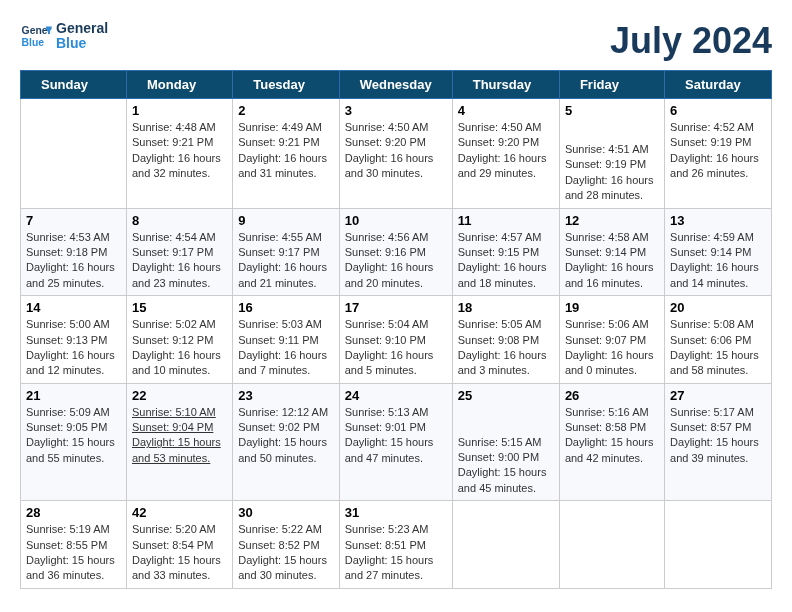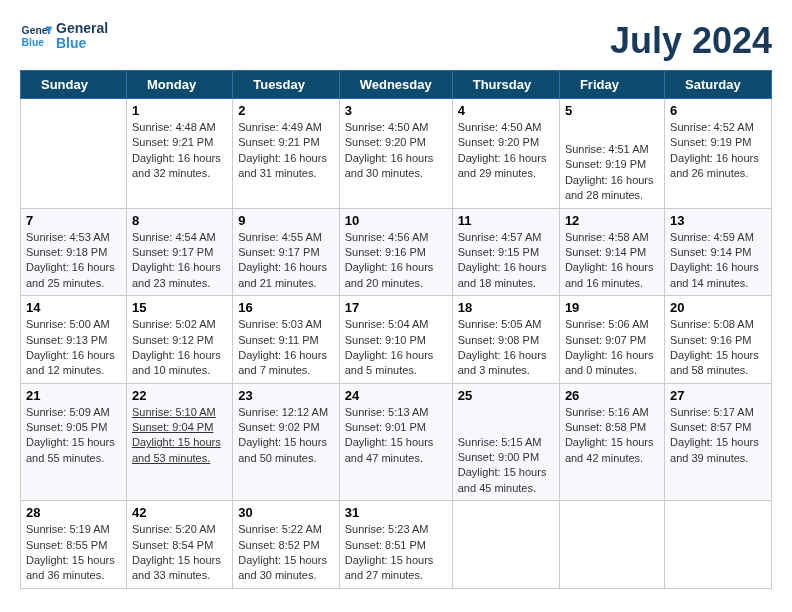--- a/index.html
+++ b/index.html
@@ -244,21 +244,21 @@
         <td>
           <span class="day-num">19</span>
           <div class="day-info" style="white-space: pre-line;">Sunrise: 5:06 AM
 Sunset: 9:07 PM
 Daylight: 16 hours
 and 0 minutes.</div>
         </td>
         <td>
           <span class="day-num">20</span>
           <div class="day-info" style="white-space: pre-line;">Sunrise: 5:08 AM
-Sunset: 9:16 PM
+Sunset: 6:06 PM
 Daylight: 15 hours
 and 58 minutes.</div>
         </td>
       </tr>
       <tr>
         <td>
           <span class="day-num">21</span>
           <div class="day-info" style="white-space: pre-line;">Sunrise: 5:09 AM
 Sunset: 9:05 PM
 Daylight: 15 hours

